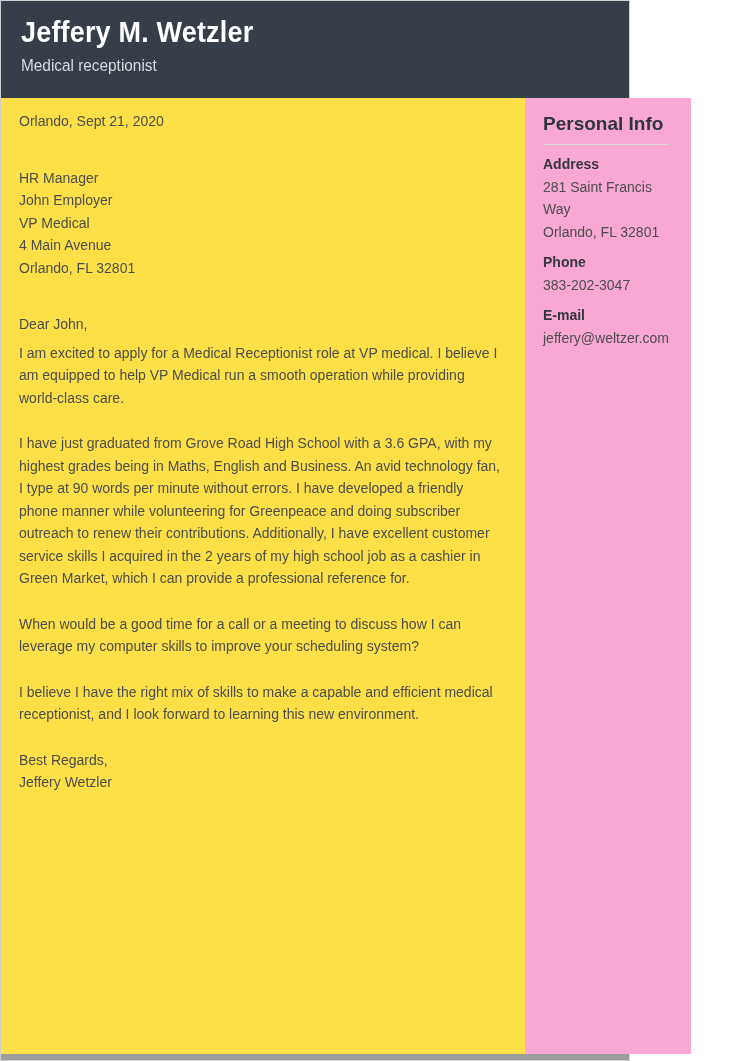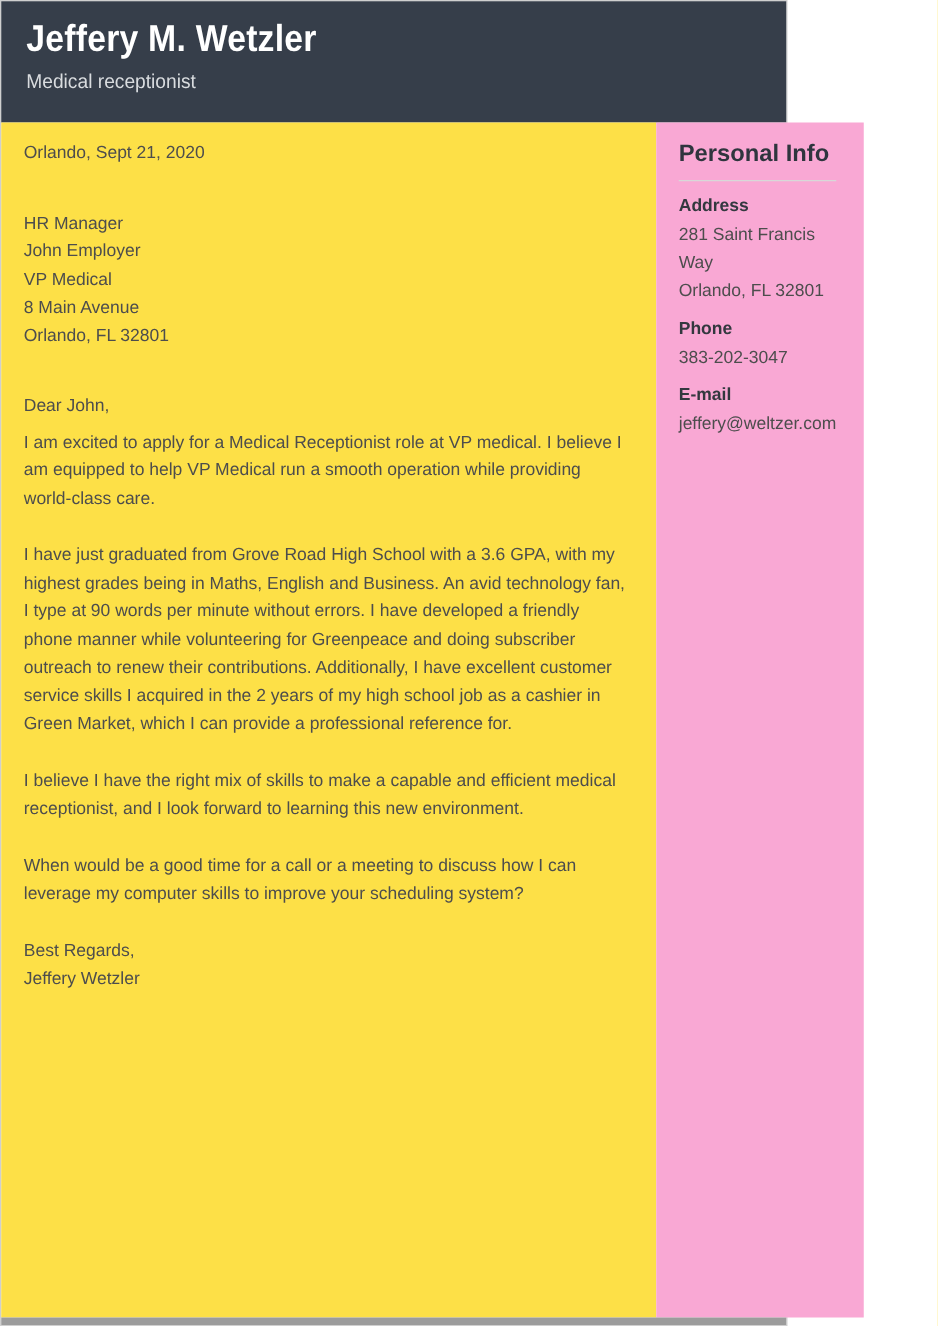--- a/index.html
+++ b/index.html
@@ -110,30 +110,30 @@
 
   <div class="content">
 
     <div class="main-col">
       <p class="date-line">Orlando, Sept 21, 2020</p>
 
       <div class="recipient-block">
         <div class="line">HR Manager</div>
         <div class="line">John Employer</div>
         <div class="line">VP Medical</div>
-        <div class="line">8 Main Avenue</div>
+        <div class="line">4 Main Avenue</div>
         <div class="line">Orlando, FL 32801</div>
       </div>
 
       <p class="salutation">Dear John,</p>
 
       <p class="para">I am excited to apply for a Medical Receptionist role at VP medical. I believe I am equipped to help VP Medical run a smooth operation while providing world-class care.</p>
       <p class="para">I have just graduated from Grove Road High School with a 3.6 GPA, with my highest grades being in Maths, English and Business. An avid technology fan, I type at 90 words per minute without errors. I have developed a friendly phone manner while volunteering for Greenpeace and doing subscriber outreach to renew their contributions. Additionally, I have excellent customer service skills I acquired in the 2 years of my high school job as a cashier in Green Market, which I can provide a professional reference for.</p>
+      <p class="para">When would be a good time for a call or a meeting to discuss how I can leverage my computer skills to improve your scheduling system?</p>
       <p class="para">I believe I have the right mix of skills to make a capable and efficient medical receptionist, and I look forward to learning this new environment.</p>
-      <p class="para">When would be a good time for a call or a meeting to discuss how I can leverage my computer skills to improve your scheduling system?</p>
 
       <div class="closing-block">
         <div class="line">Best Regards,</div>
         <div class="line">Jeffery Wetzler</div>
       </div>
     </div>
 
     <div class="sidebar">
       <div class="sidebar-title">Personal Info</div>
 

